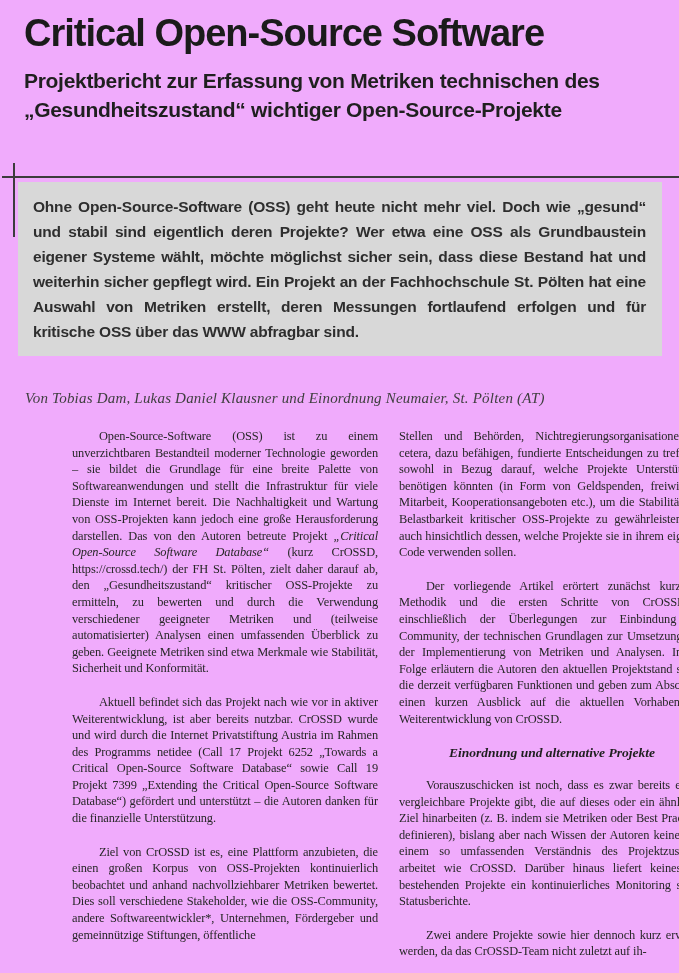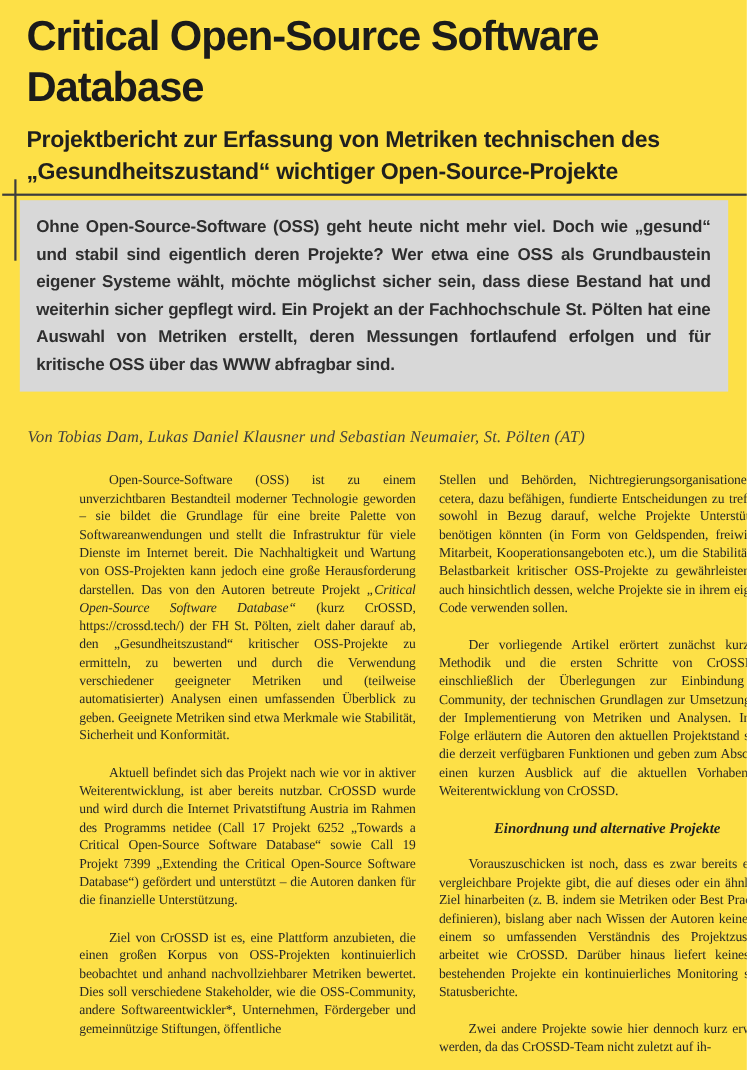--- a/index.html
+++ b/index.html
@@ -1,21 +1,21 @@
 <!DOCTYPE html>
 <html lang="de"><head>
 <meta charset="utf-8">
 <style>
   * { box-sizing: border-box; }
   html, body { margin: 0; padding: 0; background: #ffffff; }
   .page {
     position: relative;
     width: 679px;
     height: 973px;
-    background: #fde047;
+    background: #f0abfc;
     overflow: hidden;
     font-family: "Liberation Serif", serif;
     color: #262626;
   }
   
   .header { position: absolute; left: 24px; top: 10px; width: 648px; }
   .title {
     margin: 0;
     font-family: "Liberation Sans", sans-serif;
     font-weight: 700;
@@ -98,36 +98,35 @@
   }
 </style>
 </head>
 <body>
 
 <div class="page">
 
   <header class="header">
     <h1 class="title">
       <span>Critical Open-Source Software</span><br>
-      <span>Database</span>
     </h1>
     <h2 class="subtitle">
       <span>Projektbericht zur Erfassung von Metriken technischen des</span><br>
       <span>„Gesundheitszustand“ wichtiger Open-Source-Projekte</span>
     </h2>
   </header>
 
   <div class="rule-h"></div>
   <div class="crop-v"></div>
 
   <section class="abstract">
     <p>Ohne Open-Source-Software (OSS) geht heute nicht mehr viel. Doch wie „gesund“ und stabil sind eigentlich deren Projekte? Wer etwa eine OSS als Grundbaustein eigener Systeme wählt, möchte möglichst sicher sein, dass diese Bestand hat und weiterhin sicher gepflegt wird. Ein Projekt an der Fachhochschule St. Pölten hat eine Auswahl von Metriken erstellt, deren Messungen fortlaufend erfolgen und für kritische OSS über das WWW abfragbar sind.</p>
   </section>
 
-  <p class="byline">Von Tobias Dam, Lukas Daniel Klausner und Sebastian Neumaier, St. Pölten (AT)</p>
+  <p class="byline">Von Tobias Dam, Lukas Daniel Klausner und Einordnung Neumaier, St. Pölten (AT)</p>
 
   <main class="columns">
 
     <div class="col">
       <p class="para indent">
         <span>Open-Source-Software (OSS) ist zu einem unverzichtbaren Bestandteil moderner Technologie geworden – sie bildet die Grundlage für eine breite Palette von Softwareanwendungen und stellt die Infrastruktur für viele Dienste im Internet bereit. Die Nachhaltigkeit und Wartung von OSS-Projekten kann jedoch eine große Herausforderung darstellen. Das von den Autoren betreute Projekt </span><em>„Critical Open-Source Software Database“</em><span> (kurz CrOSSD, https://crossd.tech/) der FH St. Pölten, zielt daher darauf ab, den „Gesundheitszustand“ kritischer OSS-Projekte zu ermitteln, zu bewerten und durch die Verwendung verschiedener geeigneter Metriken und (teilweise automatisierter) Analysen einen umfassenden Überblick zu geben. Geeignete Metriken sind etwa Merkmale wie Stabilität, Sicherheit und Konformität.</span>
       </p>
       <p class="para indent">Aktuell befindet sich das Projekt nach wie vor in aktiver Weiterentwicklung, ist aber bereits nutzbar. CrOSSD wurde und wird durch die Internet Privatstiftung Austria im Rahmen des Programms netidee (Call 17 Projekt 6252 „Towards a Critical Open-Source Software Database“ sowie Call 19 Projekt 7399 „Extending the Critical Open-Source Software Database“) gefördert und unterstützt – die Autoren danken für die finanzielle Unterstützung.</p>
       <p class="para indent">Ziel von CrOSSD ist es, eine Plattform anzubieten, die einen großen Korpus von OSS-Projekten kontinuierlich beobachtet und anhand nachvollziehbarer Metriken bewertet. Dies soll verschiedene Stakeholder, wie die OSS-Community, andere Softwareentwickler*, Unternehmen, Fördergeber und gemeinnützige Stiftungen, öffentliche</p>
     </div>

